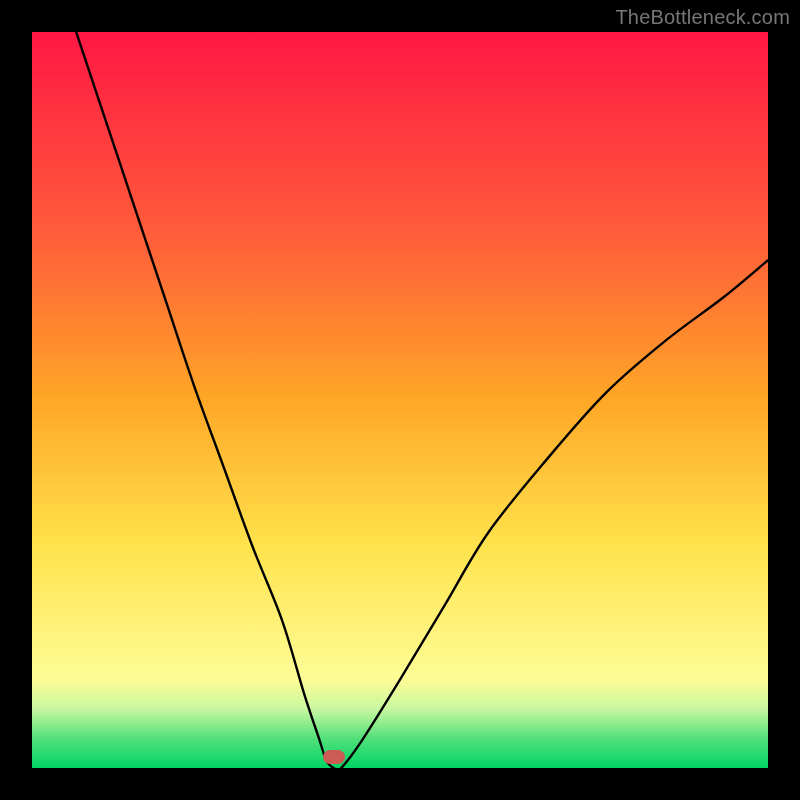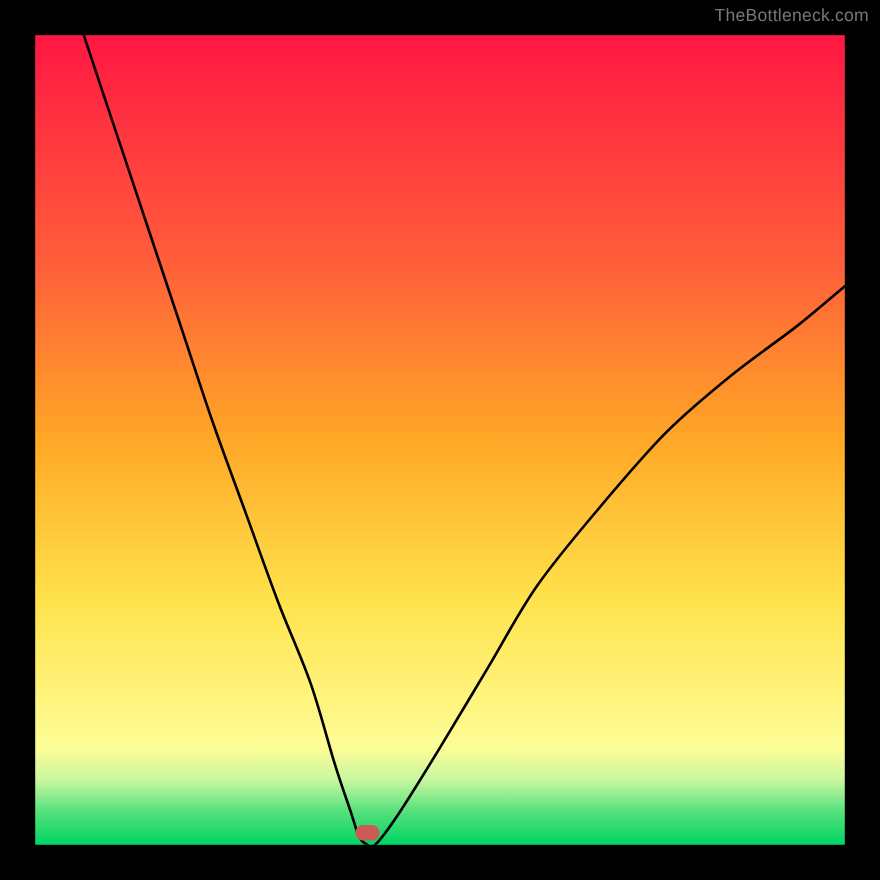--- a/index.html
+++ b/index.html
@@ -34,21 +34,21 @@
       #fdfd96 88%,
       #c8f7a0 92%,
       #52e07a 96%,
       #00d564 100%);
   }
   .watermark {
     position: absolute;
     top: 6px;
     right: 10px;
     color: #777;
-    font-size: 16px;
+    font-size: 20px;
     font-weight: 500;
     letter-spacing: 0.2px;
     user-select: none;
   }
   svg.curve {
     position: absolute;
     top: 0;
     left: 0;
     width: 736px;
     height: 736px;

